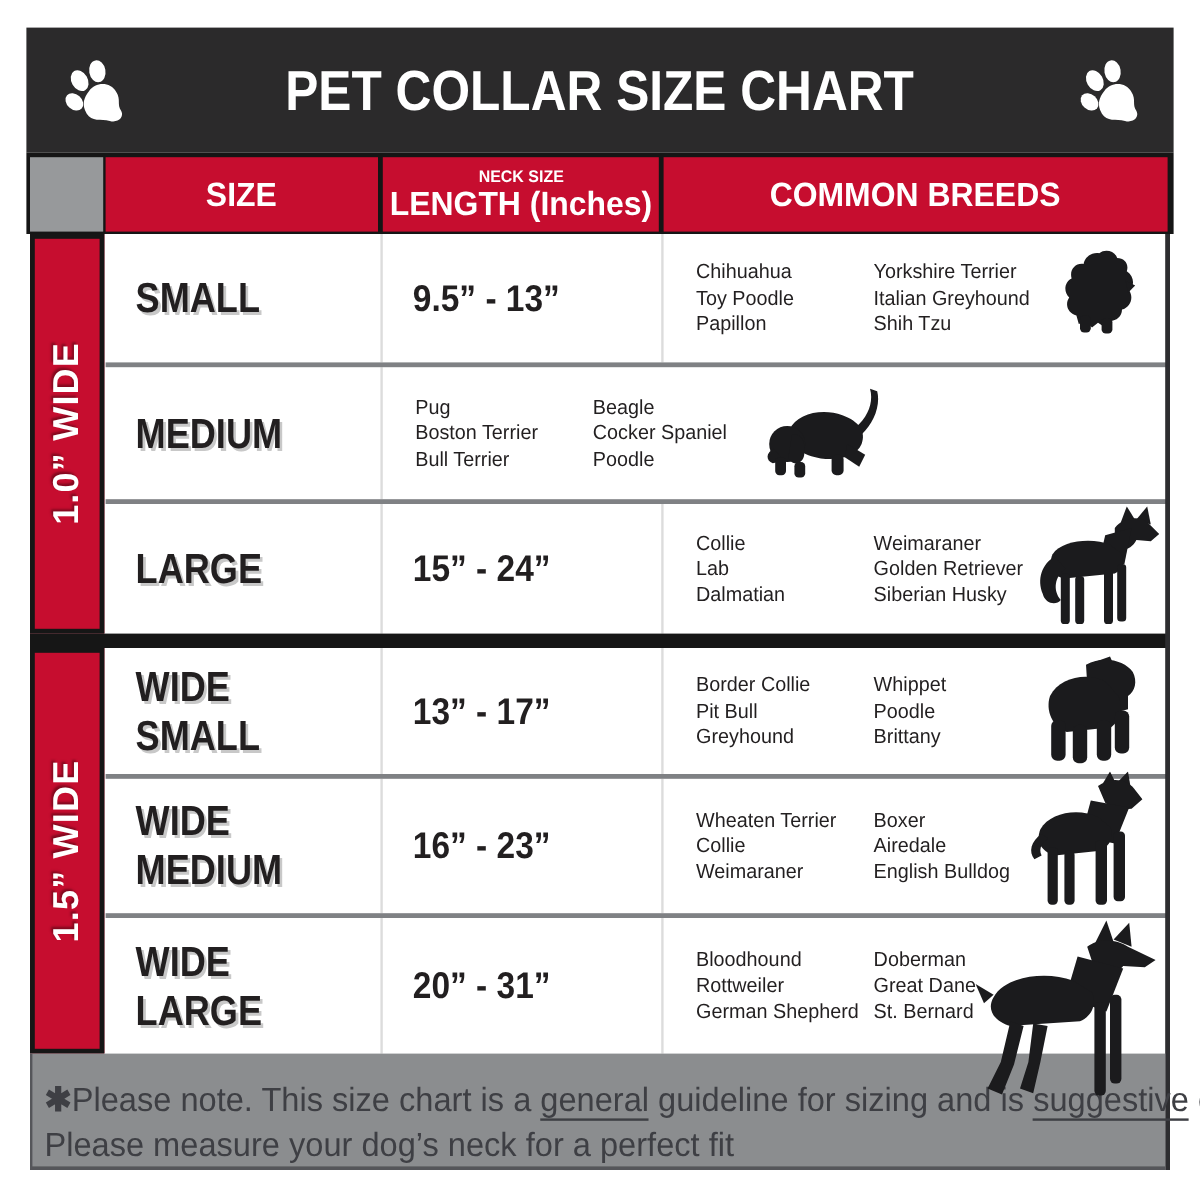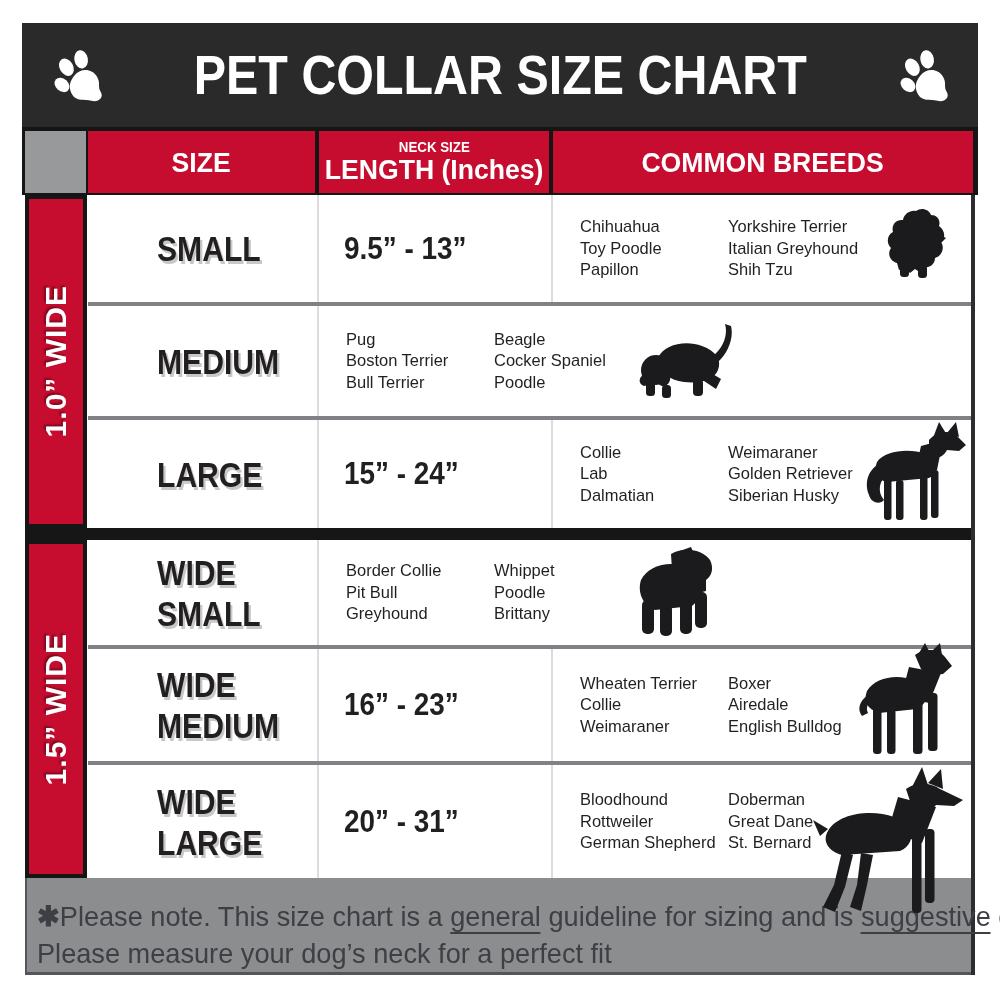--- a/index.html
+++ b/index.html
@@ -2,21 +2,21 @@
 <html><head>
 <meta charset="utf-8">
 <style>
   html,body{margin:0;padding:0;background:#ffffff;width:1000px;height:1000px;overflow:hidden;
     font-family:"Liberation Sans", sans-serif;}
   #chart{position:absolute;left:22px;top:23px;width:956px;height:952px;}
 
   
   .titlebar{position:absolute;left:0;top:0;width:956px;height:104px;background:#2b2a2b;}
   .title{position:absolute;left:0;top:0;width:100%;height:100%;display:flex;align-items:center;justify-content:center;
-    color:#ffffff;font-weight:bold;font-size:55px;letter-spacing:0px;}
+    color:#ffffff;font-weight:bold;font-size:47px;letter-spacing:0px;}
   .title span{display:inline-block;transform:scaleX(0.88);transform-origin:center;white-space:nowrap;}
   .paw{position:absolute;top:24px;width:58px;height:62px;}
   .paw.left{left:26px;}
   .paw.right{left:872px;}
 
   
   .headband{position:absolute;left:0;top:104px;width:956px;height:68px;background:#151515;}
   .hcell{position:absolute;top:108px;height:62px;background:#c60d2f;display:flex;flex-direction:column;
     align-items:center;justify-content:center;color:#fff;font-weight:bold;}
   .hcell .big{display:inline-block;transform:scaleX(0.95);font-size:28px;line-height:29px;white-space:nowrap;}
@@ -32,21 +32,21 @@
   .sb1{top:172px;height:333px;}
   .sb2{top:517px;height:338px;}
   .vlabel{writing-mode:vertical-rl;transform:rotate(180deg);color:#fff;font-weight:bold;font-size:30px;
     letter-spacing:1px;white-space:nowrap;text-shadow:2px -2px 2px rgba(0,0,0,0.35);}
 
   
   .row{position:absolute;left:66px;width:883px;background:#ffffff;display:flex;}
   .r1{top:172px;height:107px;} .r2{top:283px;height:110px;} .r3{top:397px;height:108px;}
   .r4{top:517px;height:105px;} .r5{top:626px;height:112px;} .r6{top:742px;height:113px;}
   .cell{box-sizing:border-box;height:100%;}
-  .c-size{width:229px;display:flex;flex-direction:column;justify-content:center;padding-left:69px;}
+  .c-size{width:229px;display:flex;flex-direction:column;justify-content:center;padding-left:25px;}
   .c-size span{display:block;transform:scaleX(0.86);transform-origin:left center;font-weight:bold;
     font-size:35px;line-height:41px;color:#221f20;text-shadow:2.5px 2.5px 0 #c8c8c8;white-space:nowrap;}
   .c-len{width:234px;border-left:2px solid #dcdcdc;display:flex;align-items:center;padding-left:25px;}
   .c-len span{display:inline-block;transform:scaleX(0.9);transform-origin:left center;font-weight:bold;
     font-size:31px;color:#221f20;white-space:nowrap;}
   .c-breeds{width:418px;border-left:2px solid #dcdcdc;position:relative;display:flex;align-items:center;
     padding-left:27px;}
   .bcol{display:flex;flex-direction:column;color:#221f20;font-size:17px;line-height:21.5px;}
   .bcol.a{width:148px;}
   .bcol span{display:block;transform:scaleX(0.97);transform-origin:left center;white-space:nowrap;}
@@ -204,20 +204,23 @@
         <rect x="68" y="50" width="7.5" height="48" rx="3"></rect>
       </svg>
     </div>
   </div>
 
   <div class="row r4">
     <div class="cell c-size">
       <span>WIDE</span>
         <span>SMALL</span>
     </div>
+    <div class="cell c-len">
+      <span>13” - 17”</span>
+    </div>
     <div class="cell c-breeds">
       <div class="bcol a">
         <span>Border Collie</span>
           <span>Pit Bull</span>
           <span>Greyhound</span>
       </div>
       <div class="bcol">
         <span>Whippet</span>
           <span>Poodle</span>
           <span>Brittany</span>

